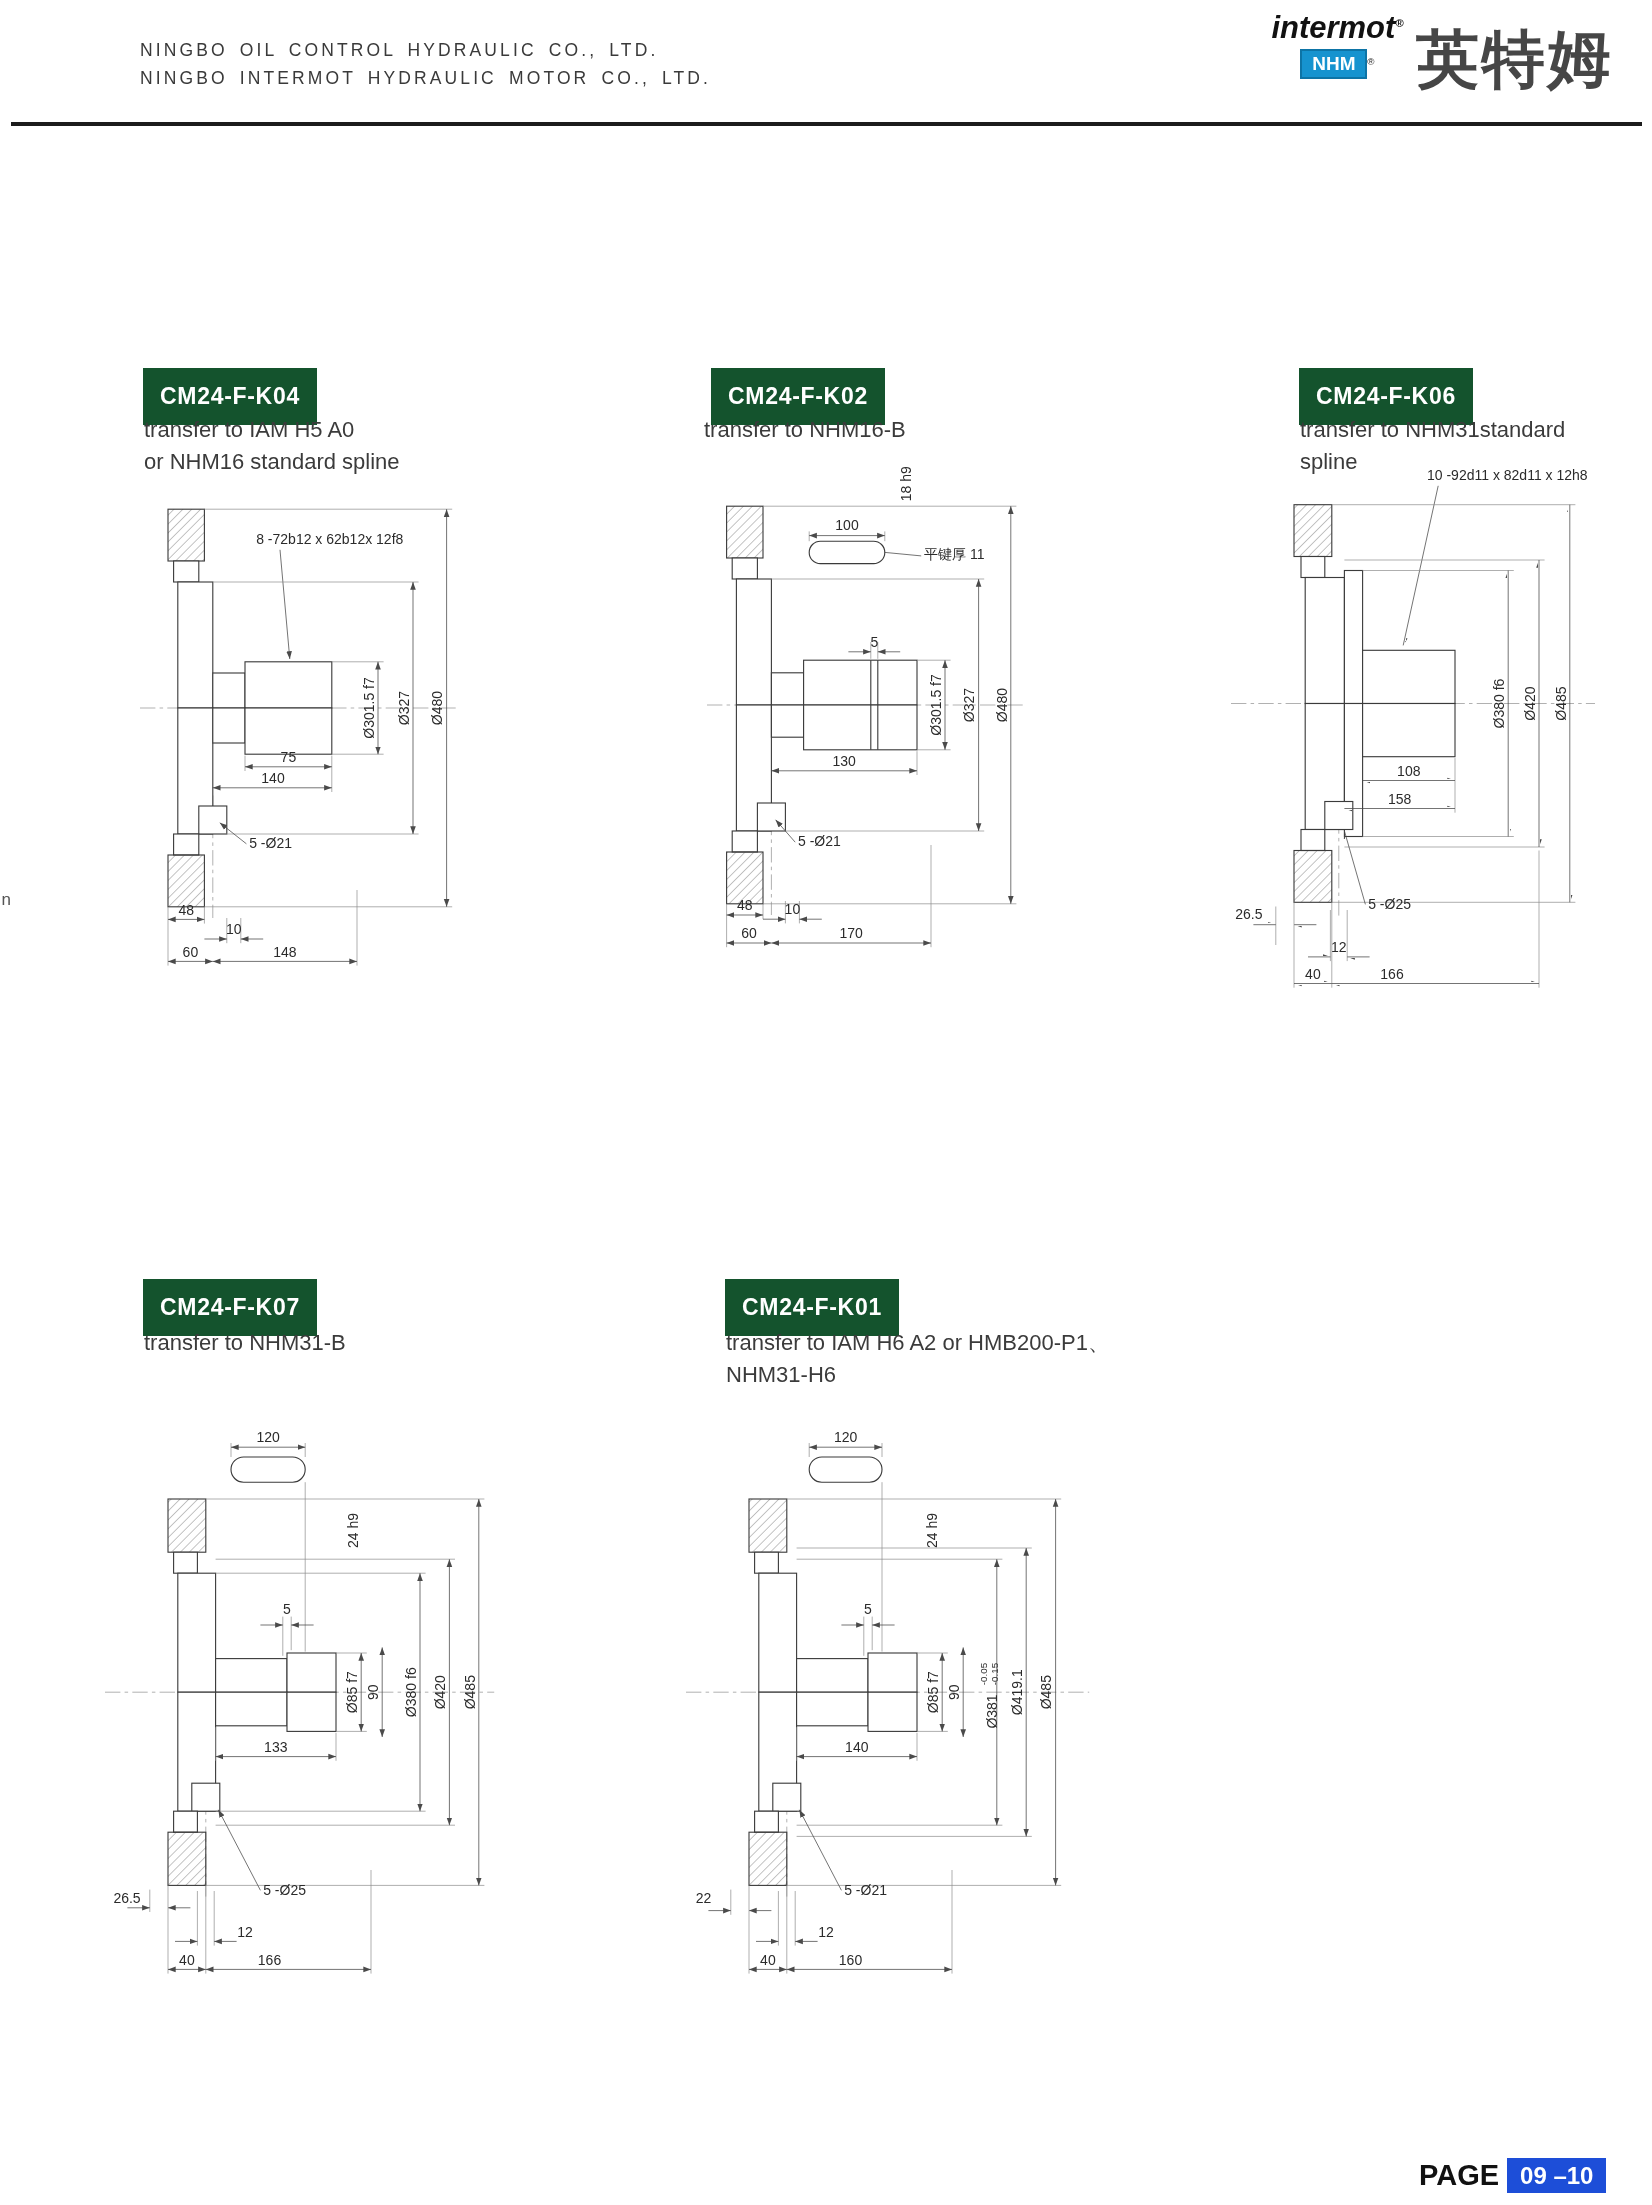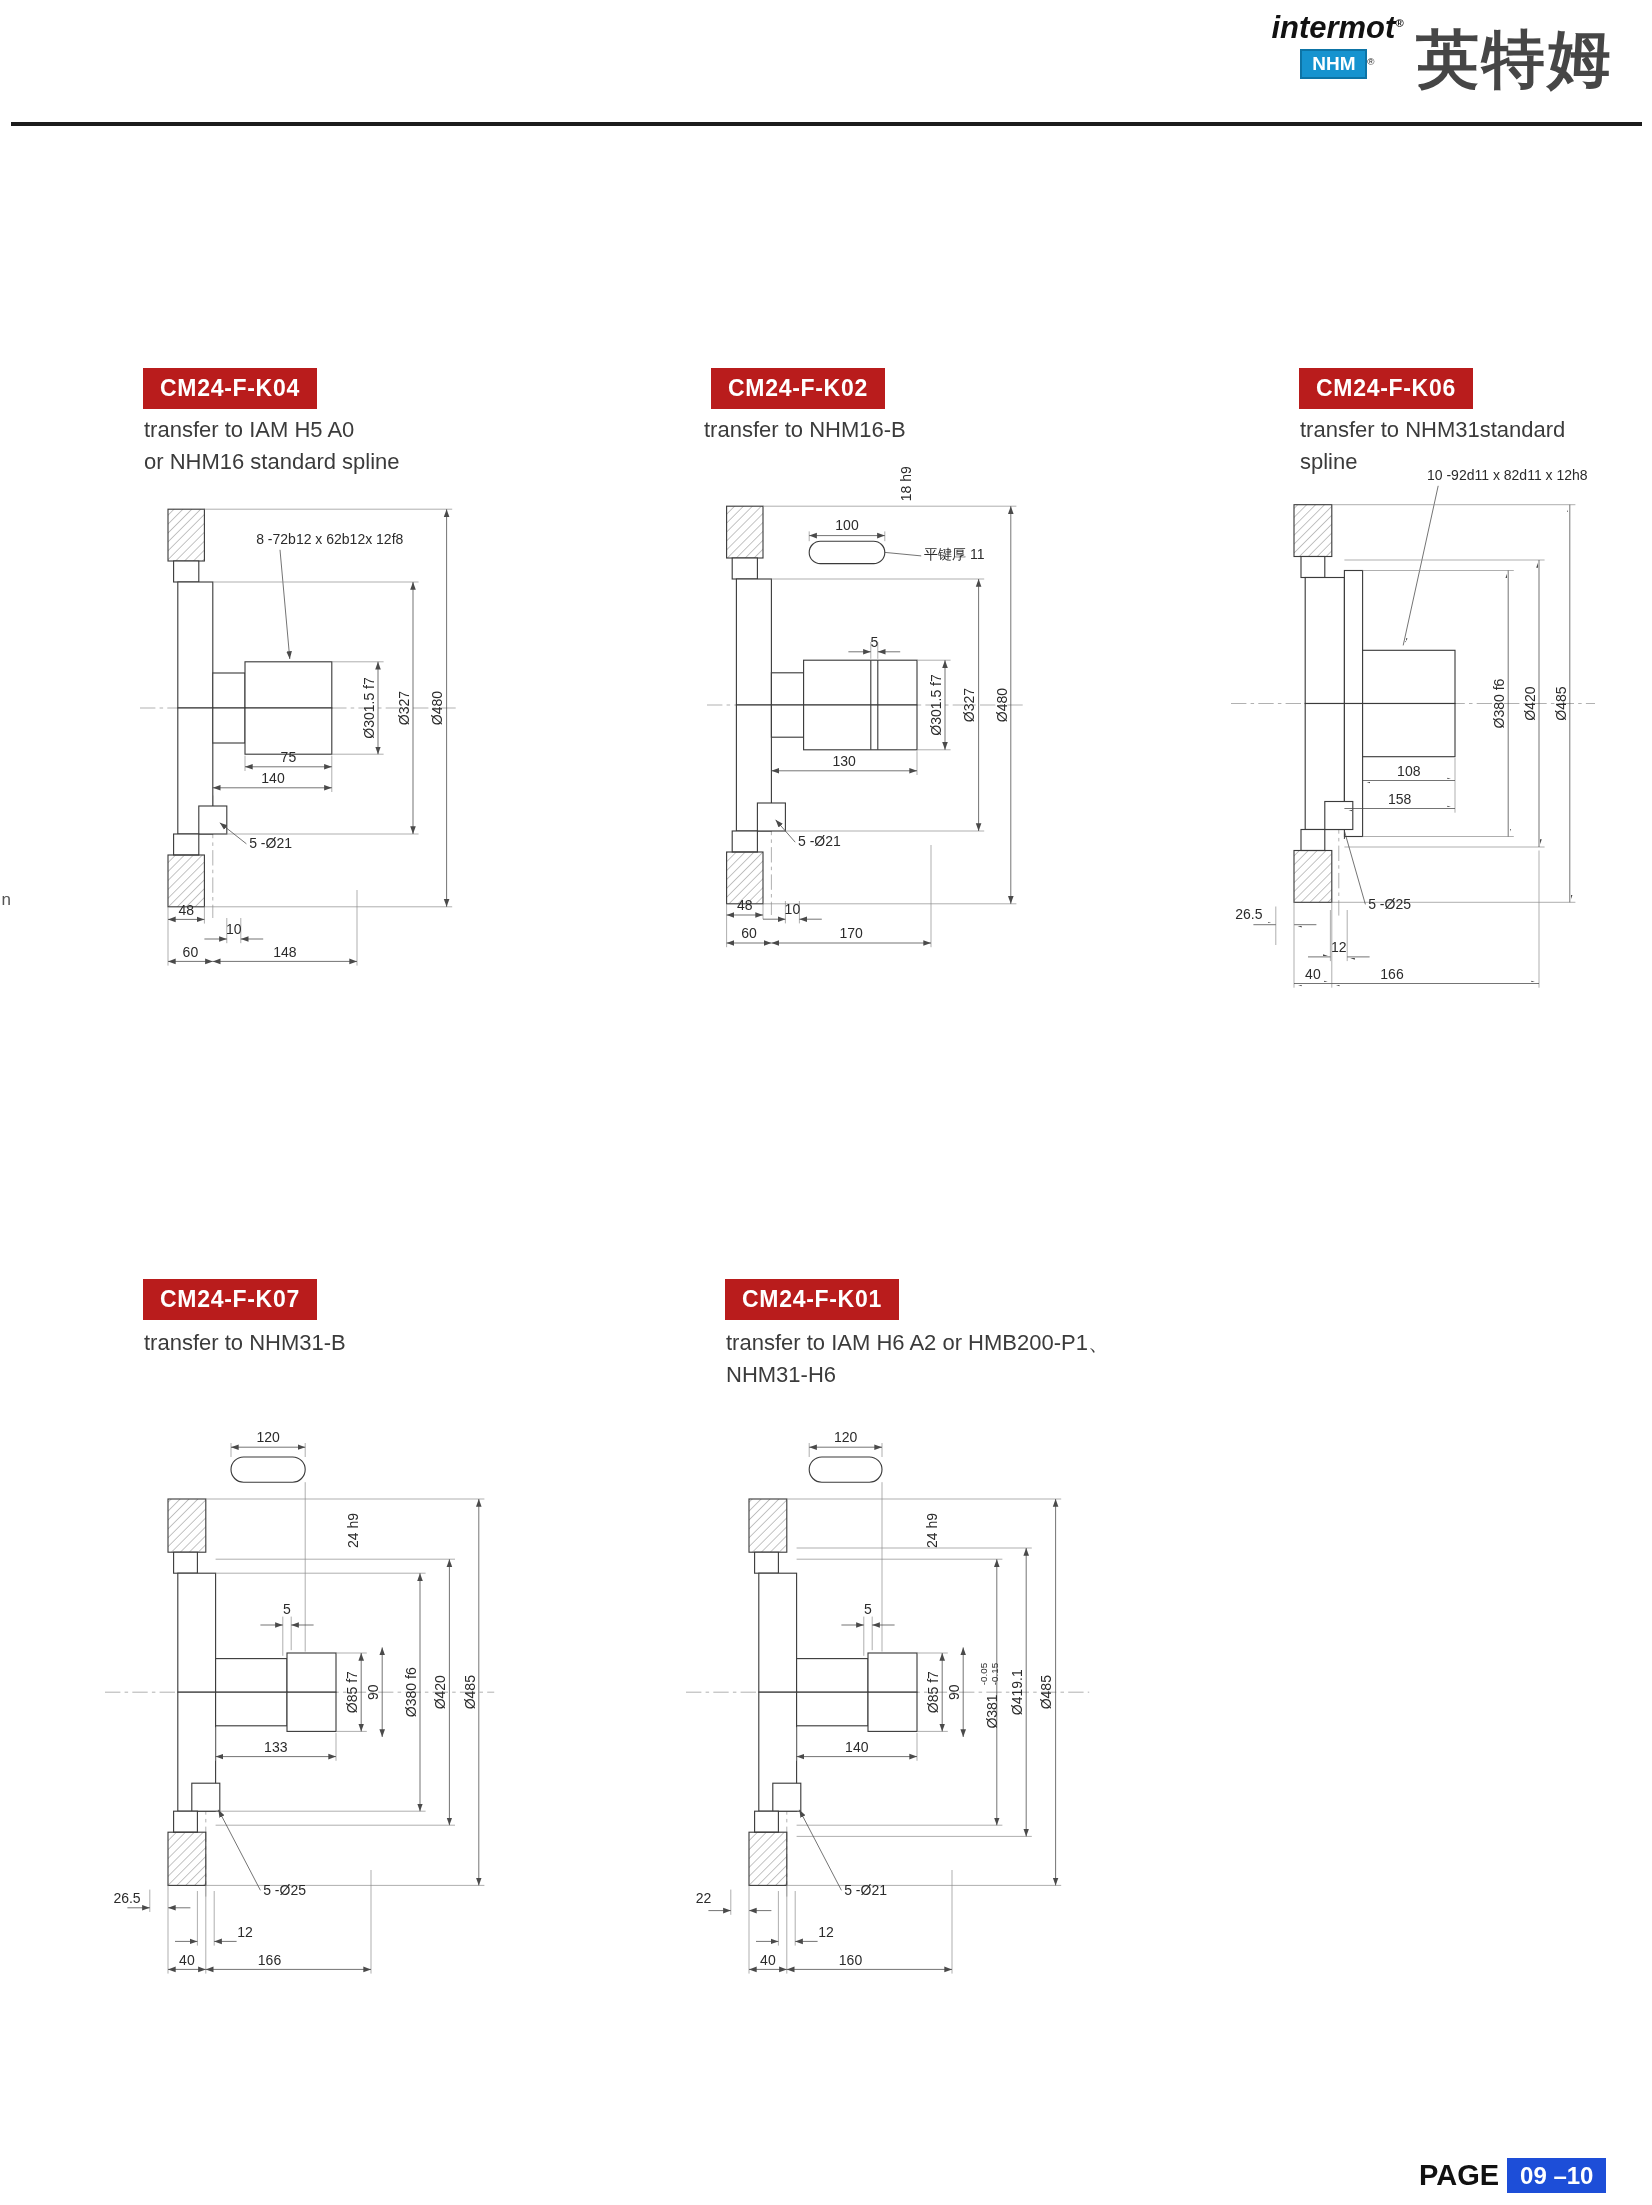--- a/index.html
+++ b/index.html
@@ -17,22 +17,22 @@
   .logo-reg { font-size:11.2px; vertical-align:super; font-style:normal; }
   .logo-badge-row { margin-top:2.8px; }
   .logo-badge { display:inline-block; background:#1693cf; color:#fff; font-weight:bold;
                 font-size:19px; padding:2.1px 9.8px; border:2.1px solid #0d74a6; border-radius:0; }
   .badge-reg { font-size:9.8px; vertical-align:super; color:#222; }
   .brand-cn { position:absolute; left:1416px; top:17px; font-size:63px; font-weight:700;
               color:#464646; letter-spacing:2.8px; }
   
   .title { position:absolute; left:146px; top:243px; font-size:32px; color:#3d3d3d; font-weight:500; }
   
-  .fig-label { position:absolute; background:#b91c1c; color:#ffffff; font-size:23px; font-weight:bold;
-               padding:7px 17px; letter-spacing:0.7px; }
+  .fig-label { position:absolute; background:#14532d; color:#ffffff; font-size:23px; font-weight:bold;
+               padding:15px 17px; letter-spacing:0.7px; }
   .fig-desc { position:absolute; font-size:22px; color:#3b3b3b; line-height:31.5px; }
   .fig { position:absolute; }
   .margin-artifact { position:absolute; left:1.4px; top:890px; font-size:17px; color:#555; }
   
   .footer { position:absolute; left:1419px; top:2158px; display:flex; align-items:center; }
   .page-label { font-size:29px; font-weight:bold; color:#111; }
   .page-num { background:#1d4ed8; color:#fff; font-size:24px; font-weight:bold;
               padding:3.5px 12.6px; margin-left:8.4px; }
   
   svg.fig .geo { fill:#ffffff; stroke:#3b3b3b; stroke-width:1.6; }
@@ -43,20 +43,24 @@
   svg.fig .ldr { stroke:#4a4a4a; stroke-width:1.1; fill:none; }
   svg.fig text { font-family:"Liberation Sans", sans-serif; font-size:20px; fill:#2b2b2b; }
   svg.fig text.mid { text-anchor:middle; }
   svg.fig text.tol { font-size:14px; }
 </style>
 </head>
 <body>
 
 <div class="page">
 
+  <div class="company">
+    <div>NINGBO OIL CONTROL HYDRAULIC CO., LTD.</div>
+    <div>NINGBO INTERMOT HYDRAULIC MOTOR CO., LTD.</div>
+  </div>
   <div class="logo">
     <div class="logo-top"><span>intermot</span><span class="logo-reg">®</span></div>
     <div class="logo-badge-row"><span class="logo-badge">NHM</span><span class="badge-reg">®</span></div>
   </div>
   <div class="brand-cn">英特姆</div>
   <div class="rule"></div>
 
   <div class="margin-artifact">n</div>
 
   <div class="fig-label" style="left:143px;top:368px">CM24-F-K04</div>

